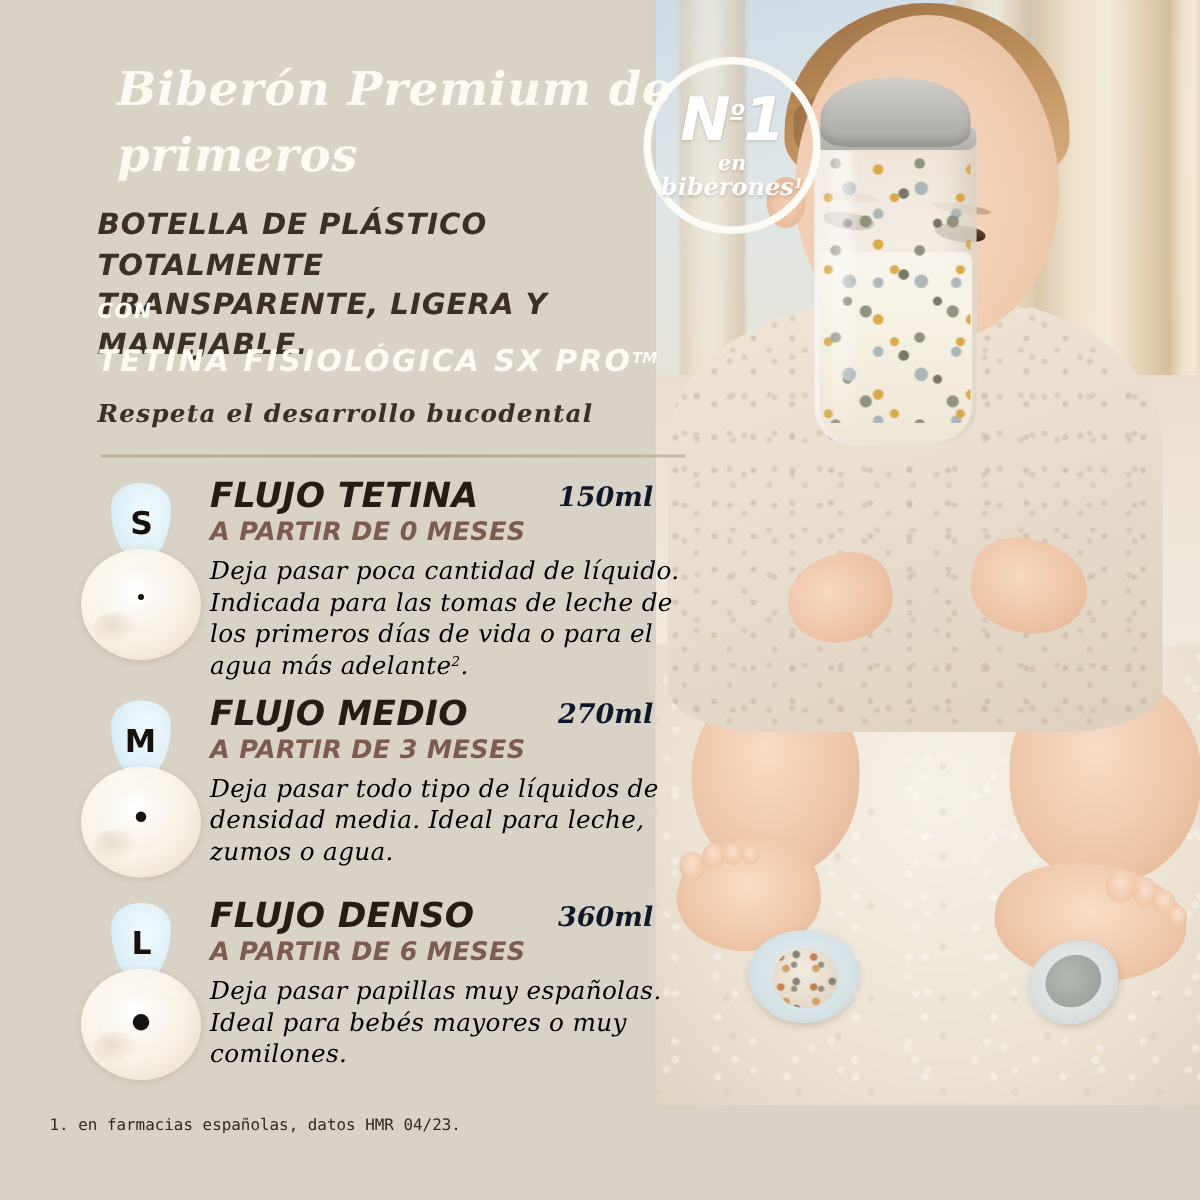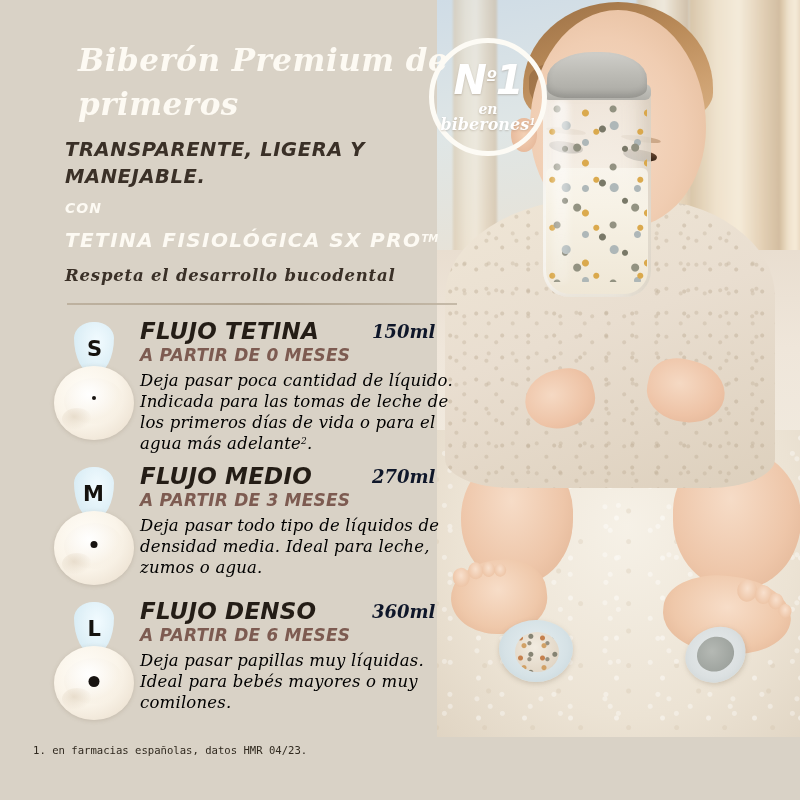--- a/index.html
+++ b/index.html
@@ -513,20 +513,21 @@
   </div>
 
   <div class="left">
 
     <div class="title-script">
       <div>Biberón Premium de</div>
       <div>primeros</div>
     </div>
 
     <div class="headline">
+      <div>BOTELLA DE PLÁSTICO TOTALMENTE</div>
       <div>TRANSPARENTE, LIGERA Y MANEJABLE.</div>
     </div>
 
     <div class="con">CON</div>
     <div class="tetina"><span>TETINA FISIOLÓGICA SX PRO</span><sup>TM</sup></div>
     <div class="respeta">Respeta el desarrollo bucodental</div>
     <div class="divider"></div>
 
     <div class="flow f1">
       <div class="flow-icon">
@@ -563,21 +564,21 @@
         <div class="drop">
           <span class="drop-letter">L</span>
         </div>
         <div class="teat">
           <span class="teat-hole hole-l"></span>
         </div>
       </div>
       <div class="flow-title">FLUJO DENSO</div>
       <div class="flow-vol">360ml</div>
       <div class="flow-age">A PARTIR DE 6 MESES</div>
-      <div class="flow-desc"><span>Deja pasar papillas muy líquidas. Ideal para bebés mayores o muy comilones.</span></div>
+      <div class="flow-desc"><span>Deja pasar papillas muy españolas. Ideal para bebés mayores o muy comilones.</span></div>
     </div>
   </div>
 
   <div class="footnotes">
     <div class="fn-line">1. en farmacias españolas, datos HMR 04/23.</div>
   </div>
 
 </div>
 
 </body></html>

